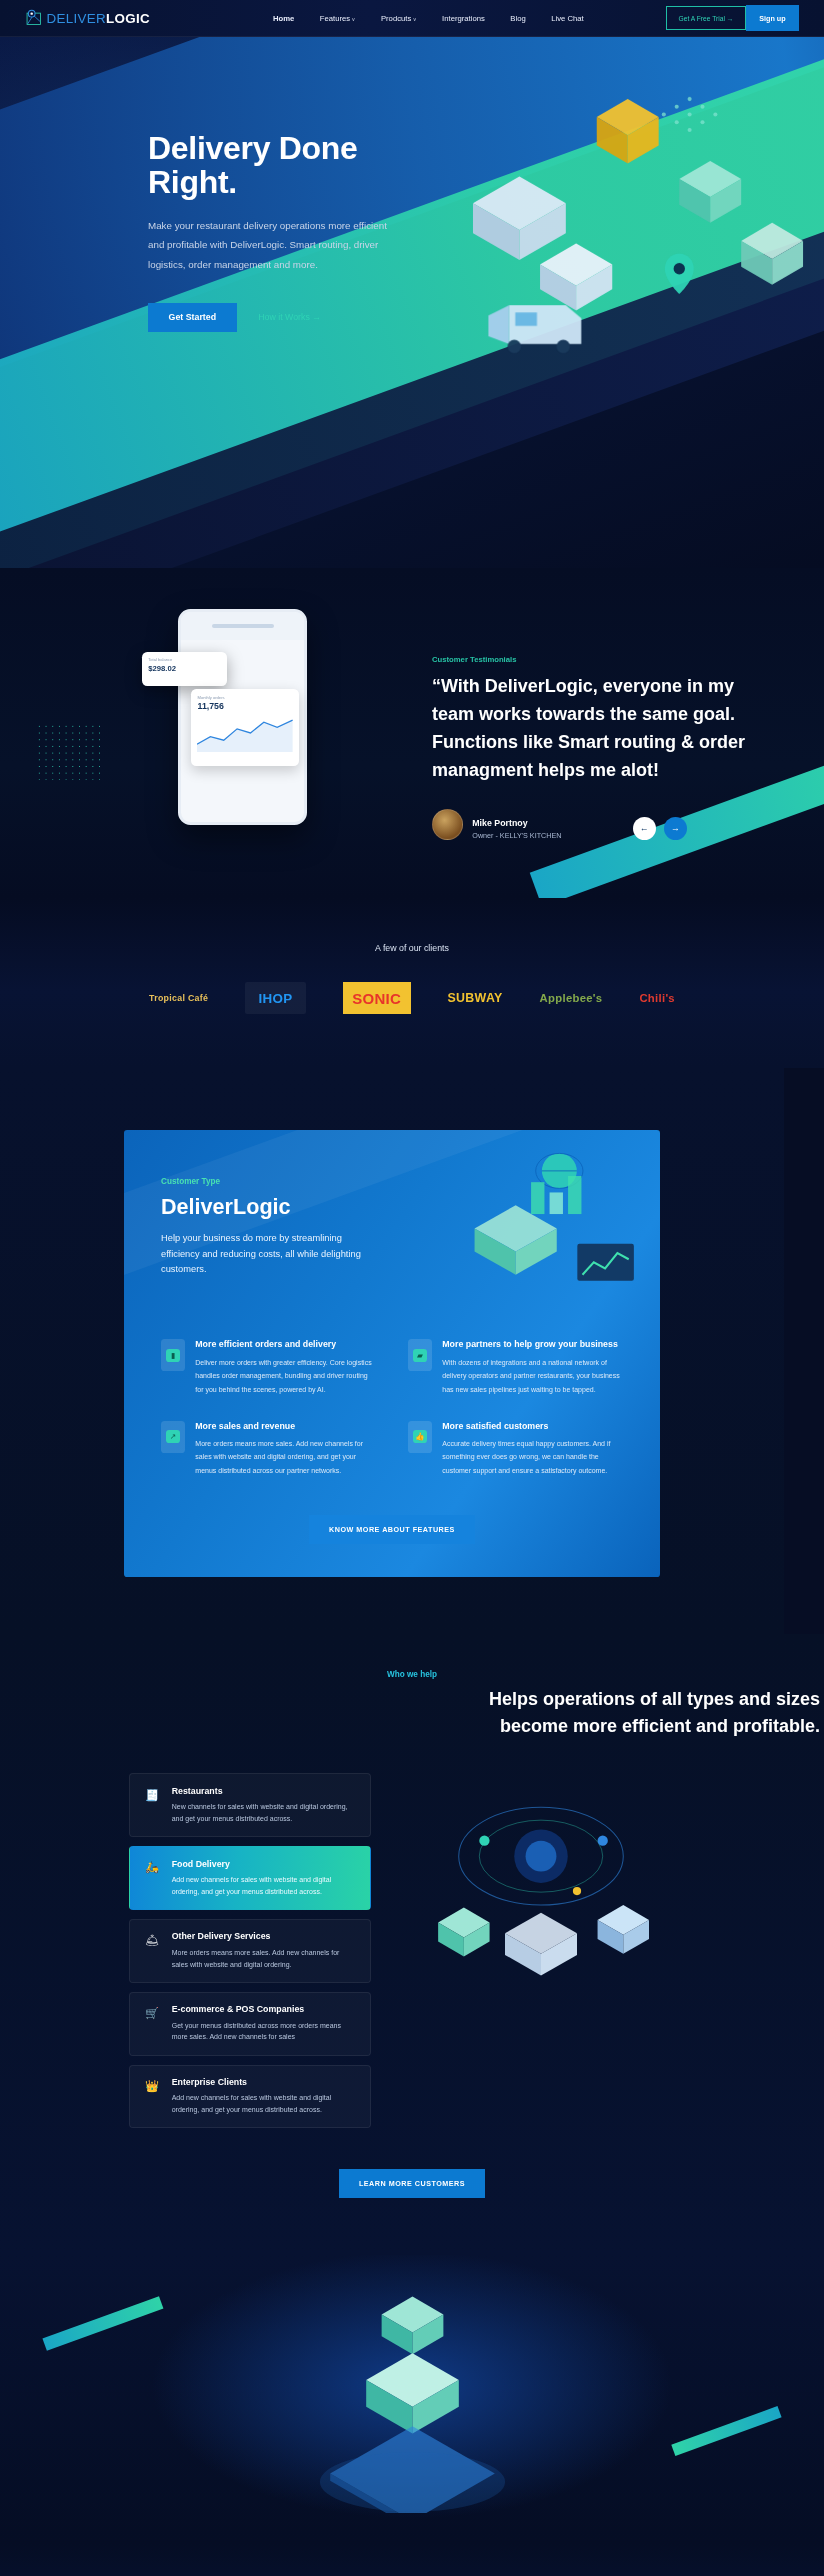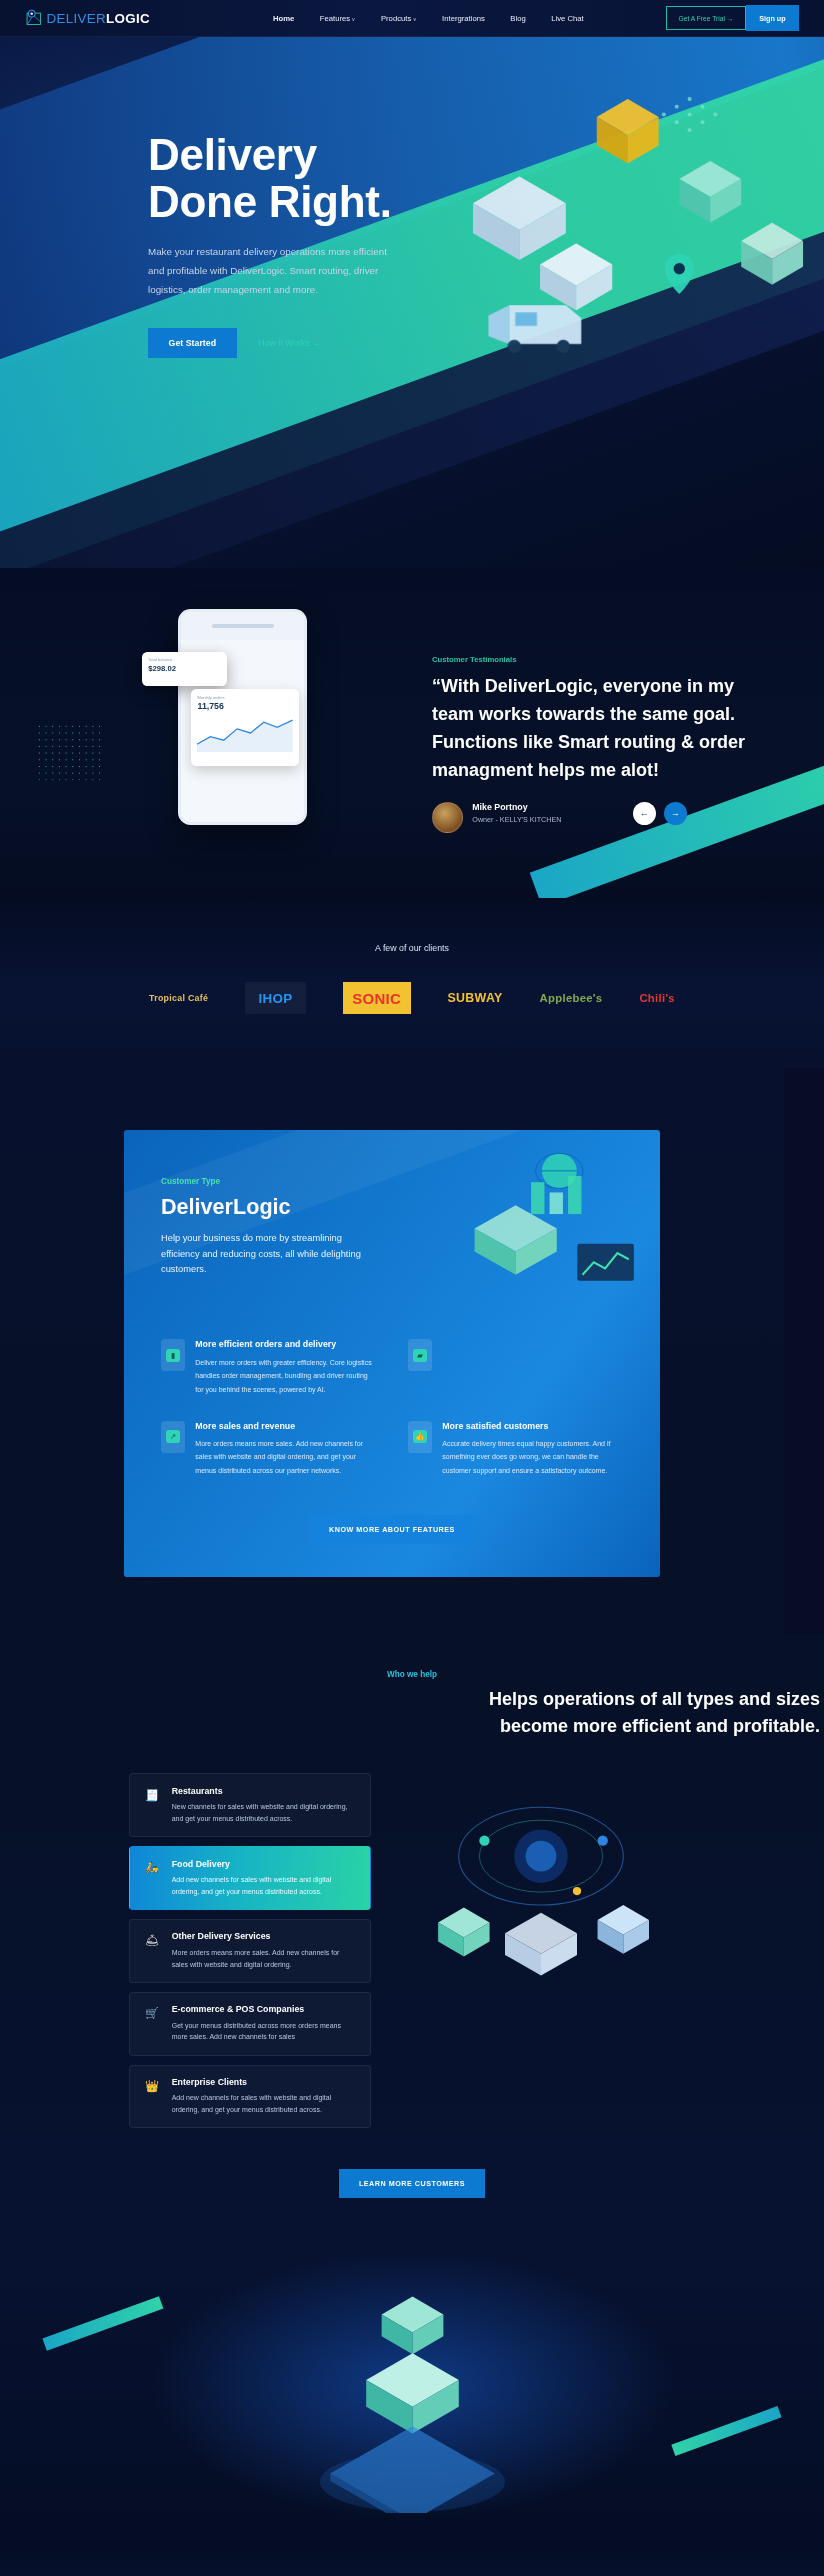--- a/index.html
+++ b/index.html
@@ -57,21 +57,21 @@
     width: 1236px; height: 242px; left:-155px; top: 129px;
     background: linear-gradient(100deg,#0e2f74 0%,#1763b4 45%,#1a7fd6 75%,#0f3f8d 100%);
     opacity:.92;
   }
   .band-dark {
     width: 1236px; height: 93px; left:-155px; top: 551px;
     background: linear-gradient(90deg,#0a1230,#102152);
     opacity:.9;
   }
   .hero-inner { position:relative; z-index:5; padding: 95px 0 0 148px; width:392px; }
-  .hero h1 { font-size:44px; line-height:1.06; font-weight:700; letter-spacing:-0.3px; }
+  .hero h1 { font-size:32px; line-height:1.06; font-weight:700; letter-spacing:-0.3px; }
   .hero p { margin-top:16.5px; font-size:9.8px; line-height:1.95; color:#c8d4e8; max-width:289px; }
   .hero-cta { margin-top:29px; display:flex; align-items:center; gap:21.6px; }
   .btn-primary { background:#0c7ad1; color:#fff; border:none; padding:9.8px 20.6px;
     font-size:8.8px; font-weight:700; }
   .link-arrow { color:#2fd3b5; font-size:8.8px; text-decoration:none; }
 
   
   .iso { position:absolute; }
 
   
@@ -96,21 +96,21 @@
     background:#fff; border-radius:5.2px; box-shadow:0 4.1px 12.4px rgba(0,0,0,.18); padding:6.2px; }
   .chart-card .lbl { font-size:4.1px; color:#8a9ab0; }
   .chart-card .val { font-size:8.8px; font-weight:700; color:#13335c; margin-top:1px; }
   .spark { margin-top:5.2px; height:36px; width:100%; }
   .dotgrid { position:absolute; left:36px; top:155px; width:67px; height:57px;
     background-image: radial-gradient(#2fd3b5 0.8px, transparent 0.8px);
     background-size: 6.7px 6.7px; opacity:.85; }
   .tm-right { position:absolute; left:432px; top:87px; width:330px; }
   .tm-kicker { color:#27c3a5; font-size:7.7px; font-weight:700; }
   .tm-quote { margin-top:9.3px; font-size:18px; line-height:1.55; font-weight:700; color:#fff; }
-  .tm-person { margin-top:17px; display:flex; align-items:flex-start; gap:9.3px; }
+  .tm-person { margin-top:24px; display:flex; align-items:flex-end; gap:9.3px; }
   .avatar { width:31px; height:31px; border-radius:50%;
     background: radial-gradient(circle at 40% 35%, #caa25f, #7b4f20 70%);
     border:1px solid rgba(255,255,255,.15); }
   .tm-name { font-size:8.8px; font-weight:700; }
   .tm-role { font-size:7.2px; color:#a9b8d2; margin-top:3.1px; }
   .tm-arrows { margin-left:62px; display:flex; gap:8.2px; }
   .arrow-btn { width:23px; height:23px; border-radius:50%; display:flex;
     align-items:center; justify-content:center; font-size:8.8px; border:none; cursor:pointer; }
   .arrow-prev { background:#fff; color:#123a66; }
   .arrow-next { background:#0c7ad1; color:#fff; }
@@ -370,20 +370,24 @@
             </div>
           <div>
             <div class="ft-title">More efficient orders and delivery</div>
             <div class="ft-desc">Deliver more orders with greater efficiency. Core logistics handles order management, bundling and driver routing for you behind the scenes, powered by AI.</div>
           </div>
         </div>
         <div class="ft">
           <div class="ft-icon">
               <div class="glyph">▰</div>
             </div>
+          <div>
+            <div class="ft-title">More partners to help grow your business</div>
+            <div class="ft-desc">With dozens of integrations and a national network of delivery operators and partner restaurants, your business has new sales pipelines just waiting to be tapped.</div>
+          </div>
         </div>
         <div class="ft">
           <div class="ft-icon">
               <div class="glyph">↗</div>
             </div>
           <div>
             <div class="ft-title">More sales and revenue</div>
             <div class="ft-desc">More orders means more sales. Add new channels for sales with website and digital ordering, and get your menus distributed across our partner networks.</div>
           </div>
         </div>

